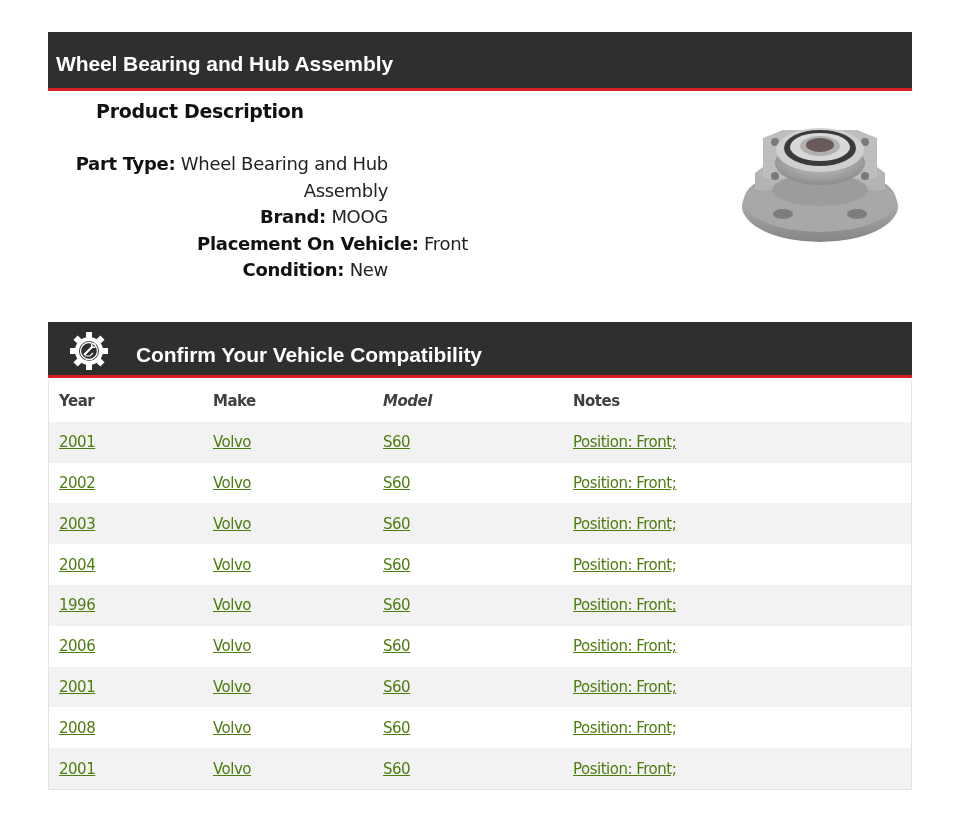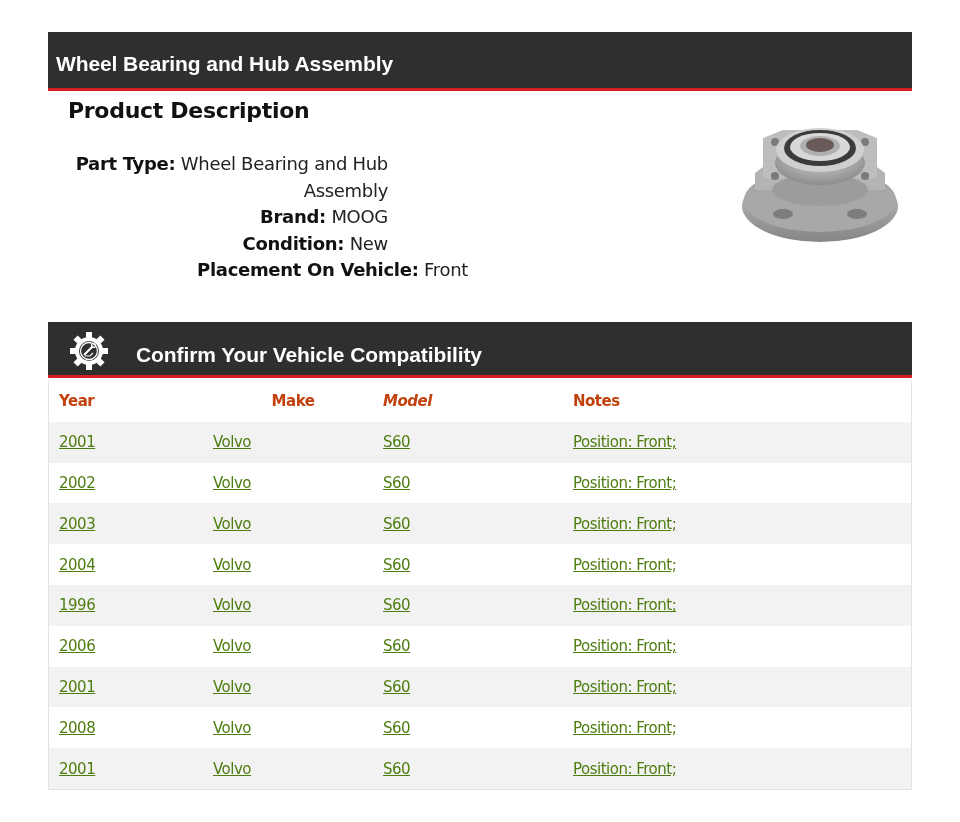--- a/index.html
+++ b/index.html
@@ -8,54 +8,54 @@
 
   .bar {
     position: absolute; left: 48px; width: 864px;
     background: #2f2f2f; border-bottom: 3px solid #d71f26;
     color: #ffffff; font-family: "Liberation Sans", sans-serif; font-weight: bold;
   }
   .bar-title { height: 59px; top: 32px; }
   .bar-title .bar-text { position: absolute; left: 8px; top: 20px; font-size: 21px; letter-spacing: -0.1px; }
 
   .desc { position: absolute; left: 68px; top: 96px; width: 620px; }
-  .desc h2 { font-family: "DejaVu Sans", sans-serif; font-size: 22px; font-weight: bold; letter-spacing: -0.3px; color: #111; margin-bottom: 25px; line-height: 30px; }
+  .desc h2 { font-family: "DejaVu Sans", sans-serif; font-size: 19px; font-weight: bold; letter-spacing: -0.3px; color: #111; margin-bottom: 25px; line-height: 30px; margin-left: 28px; }
   .attr { font-size: 18px; line-height: 26.5px; letter-spacing: -0.3px; color: #222; width: 320px; text-align: right; }
   .attr b { color: #111; }
 
   .product-img { position: absolute; left: 735px; top: 118px; width: 170px; height: 130px; }
 
   .bar-compat { height: 56px; top: 322px; }
   .bar-compat .bar-text { position: absolute; left: 88px; top: 21px; font-size: 21px; letter-spacing: -0.1px; }
   .gear { position: absolute; left: 20px; top: 8px; width: 42px; height: 42px; }
 
   .table-wrap { position: absolute; left: 48px; top: 381px; width: 864px; border: 1px solid #e2e2e2; border-top: none; }
   table { width: 100%; border-collapse: collapse; font-family: "DejaVu Sans", sans-serif; }
   th, td { text-align: left; font-size: 15px; height: 40.8px; padding-left: 10px; letter-spacing: -0.5px; }
-  th { font-weight: bold; color: #c2410c; background: #fff; }
+  th { font-weight: bold; color: #404040; background: #fff; }
   td { color: #4d7c0f; text-decoration: underline; }
   tbody tr:nth-child(odd) td { background: #f2f2f2; }
   tbody tr:nth-child(even) td { background: #ffffff; }
   .c-year { width: 154px; }
-  .c-make { width: 170px; text-align: center; }
+  .c-make { width: 170px; }
   .c-model { width: 190px; font-style: italic; }
 </style>
 </head>
 <body>
 
 <div class="bar bar-title">
   <span class="bar-text">Wheel Bearing and Hub Assembly</span>
 </div>
 
 <div class="desc">
   <h2>Product Description</h2>
   <div class="attr"><b>Part Type:</b> <span>Wheel Bearing and Hub Assembly</span></div>
   <div class="attr"><b>Brand:</b> <span>MOOG</span></div>
+  <div class="attr" style="width:400px"><b>Placement On Vehicle:</b> <span>Front</span></div>
   <div class="attr"><b>Condition:</b> <span>New</span></div>
-  <div class="attr" style="width:400px"><b>Placement On Vehicle:</b> <span>Front</span></div>
 </div>
 
 <div class="product-img" title="Wheel bearing and hub assembly product photo">
   <svg width="170" height="130" viewBox="0 0 170 130">
     <defs>
       <radialGradient id="g1" cx="50%" cy="40%" r="60%">
         <stop offset="0%" stop-color="#d4d4d4"></stop>
           <stop offset="100%" stop-color="#8c8c8c"></stop>
       </radialGradient>
       <linearGradient id="g2" x1="0" y1="0" x2="0" y2="1">

